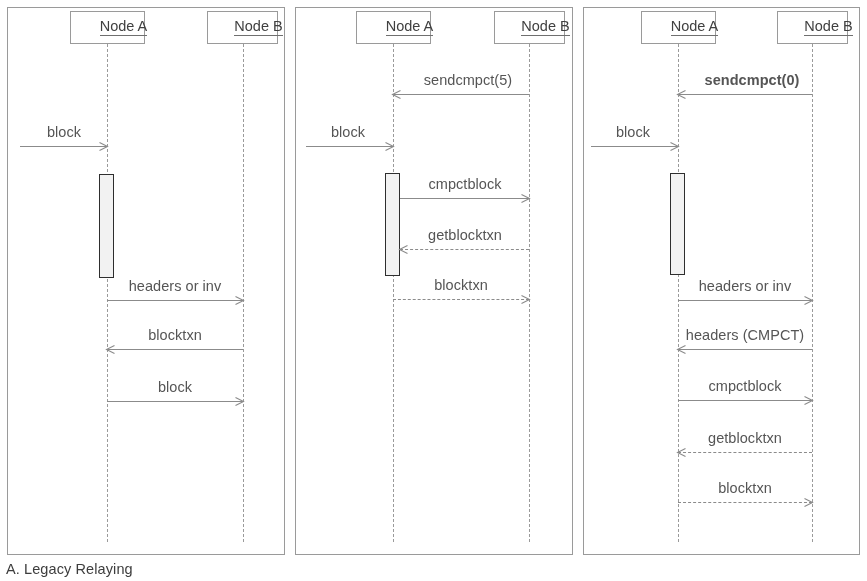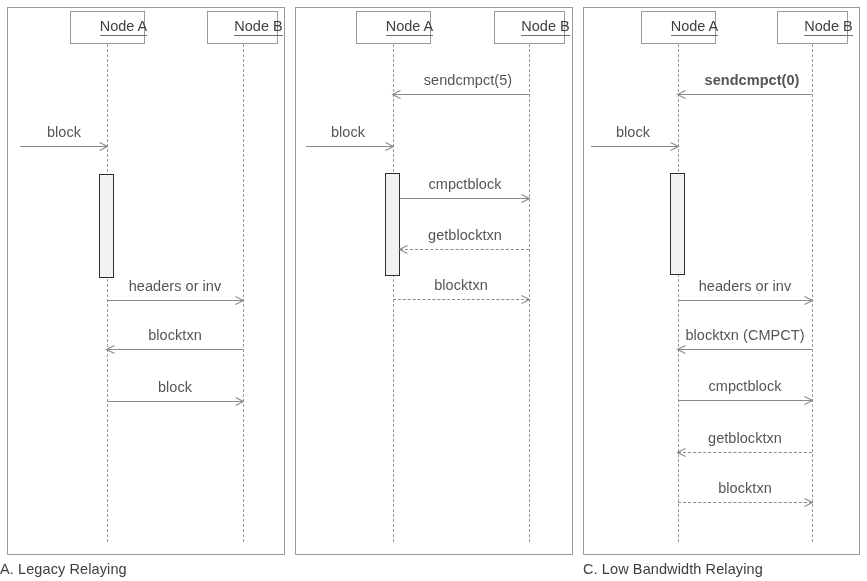--- a/index.html
+++ b/index.html
@@ -142,21 +142,21 @@
   <div class="msg" style="left:107px; top:401px; width:136px;">
     <div class="msg-line"></div>
     <div class="msg-head" style="right:-1px;">
       <svg width="9" height="9" viewBox="0 0 9 9">
           <path d="M0.5 0.5 L8.5 4.5 L0.5 8.5" fill="none" stroke="#8b8b8b" stroke-width="1.1"></path>
         </svg>
     </div>
     <div class="msg-label" style="left:68px; top:-22px;">block</div>
   </div>
 
-  <div class="panel-caption" style="left:0; top:561px;">A. Legacy Relaying</div>
+  <div class="panel-caption" style="left:6px; top:561px;">A. Legacy Relaying</div>
 
   <div class="panel" style="left:295px; top:7px; width:278px; height:548px;"></div>
 
   <div class="lifeline" style="left:393px; top:44px; height:498px;"></div>
   <div class="lifeline" style="left:529px; top:44px; height:498px;"></div>
 
   <div class="actor-box" style="left:356px; top:11px; width:75px; height:33px;">
     <span class="actor-label">Node A</span>
   </div>
   <div class="actor-box" style="left:494px; top:11px; width:71px; height:33px;">
@@ -260,21 +260,21 @@
     <div class="msg-label" style="left:67px; top:-22px;">headers or inv</div>
   </div>
 
   <div class="msg" style="left:678px; top:349px; width:134px;">
     <div class="msg-line"></div>
     <div class="msg-head" style="left:-1px;">
       <svg width="9" height="9" viewBox="0 0 9 9">
           <path d="M8.5 0.5 L0.5 4.5 L8.5 8.5" fill="none" stroke="#8b8b8b" stroke-width="1.1"></path>
         </svg>
     </div>
-    <div class="msg-label" style="left:67px; top:-22px;">blocktxn (CMPCT)</div>
+    <div class="msg-label" style="left:67px; top:-22px;">headers (CMPCT)</div>
   </div>
 
   <div class="msg" style="left:678px; top:400px; width:134px;">
     <div class="msg-line"></div>
     <div class="msg-head" style="right:-1px;">
       <svg width="9" height="9" viewBox="0 0 9 9">
           <path d="M0.5 0.5 L8.5 4.5 L0.5 8.5" fill="none" stroke="#8b8b8b" stroke-width="1.1"></path>
         </svg>
     </div>
     <div class="msg-label" style="left:67px; top:-22px;">cmpctblock</div>
@@ -293,15 +293,14 @@
   <div class="msg" style="left:678px; top:502px; width:134px;">
     <div class="msg-line dashed"></div>
     <div class="msg-head" style="right:-1px;">
       <svg width="9" height="9" viewBox="0 0 9 9">
           <path d="M0.5 0.5 L8.5 4.5 L0.5 8.5" fill="none" stroke="#8b8b8b" stroke-width="1.1"></path>
         </svg>
     </div>
     <div class="msg-label" style="left:67px; top:-22px;">blocktxn</div>
   </div>
 
-  <div class="panel-caption" style="left:583px; top:561px;">C. Low Bandwidth Relaying</div>
 
 </div>
 
 </body></html>

